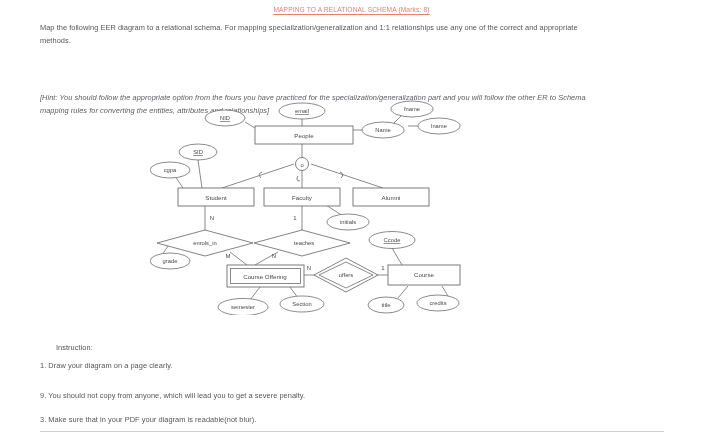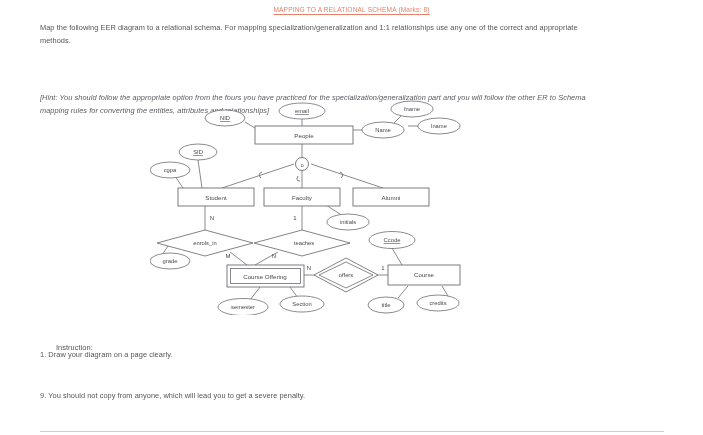--- a/index.html
+++ b/index.html
@@ -51,21 +51,21 @@
     width: 548px;
     font-style: italic;
     color: #5c5c62;
     margin-top: 36px;
   }
   #instr-heading {
     left: 40px;
     top: 341px;
     margin-left: 16px;
   }
-  #instr-1 { left: 40px; top: 348px; }
+  #instr-1 { left: 40px; top: 359px; }
   #instr-2 { left: 40px; top: 389px; }
   #instr-3 { left: 40px; top: 413px; }
 
   .footer-rule {
     position: absolute;
     left: 40px;
     top: 431px;
     width: 624px;
     height: 1px;
     background: #cfcfcf;
@@ -231,16 +231,17 @@
 
       <ellipse cx="288" cy="203" rx="21" ry="8" fill="#ffffff" stroke="#6d6d72" stroke-width="0.8"></ellipse>
       <text class="lbl-attr" x="288" y="205" text-anchor="middle">credits</text>
 
     </svg>
   </div>
 
   <div class="para" id="instr-heading">Instruction:</div>
   <div class="para" id="instr-1">1. Draw your diagram on a page clearly.</div>
   <div class="para" id="instr-2">9. You should not copy from anyone, which will lead you to get a severe penalty.</div>
+  <div class="para" id="instr-3">3. Make sure that in your PDF your diagram is readable(not blur).</div>
 
   <div class="footer-rule"></div>
 
 </div>
 
 </body></html>

